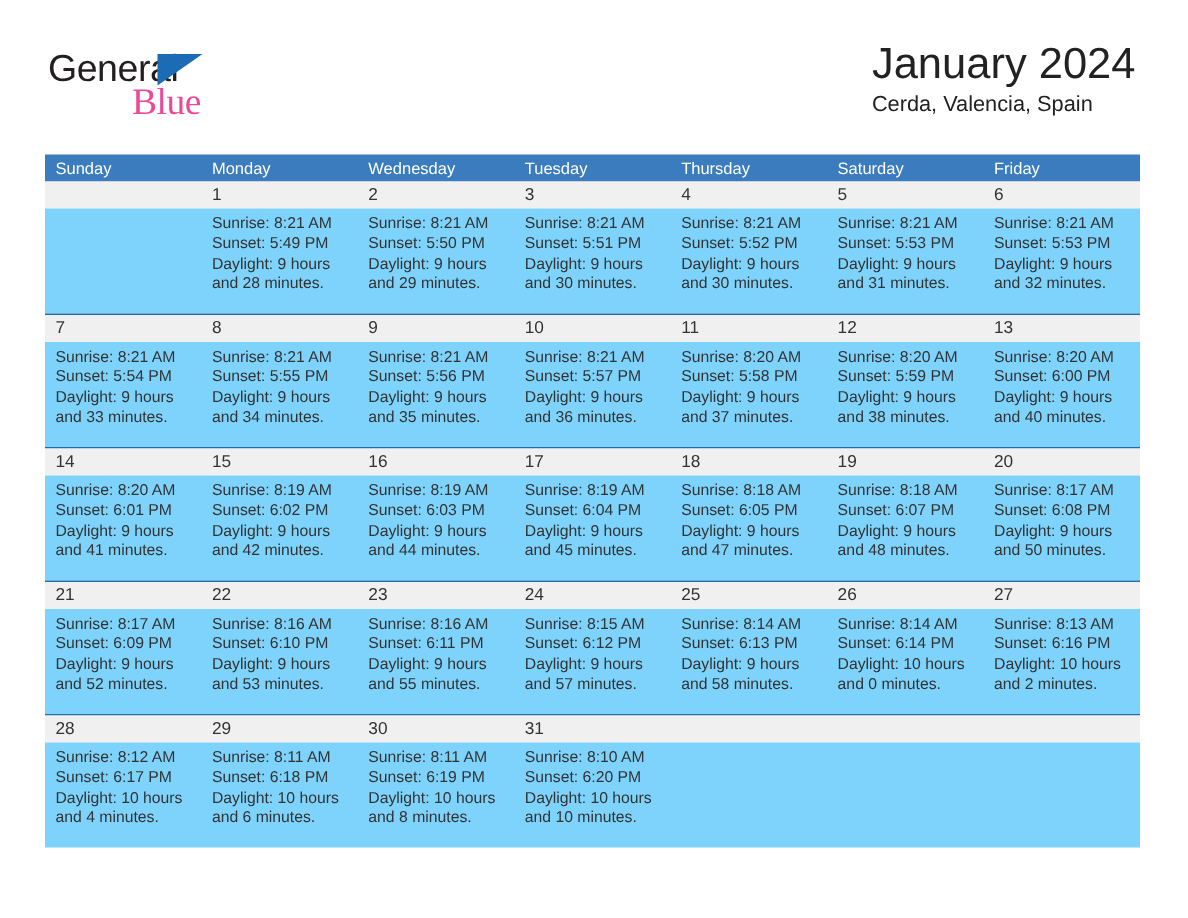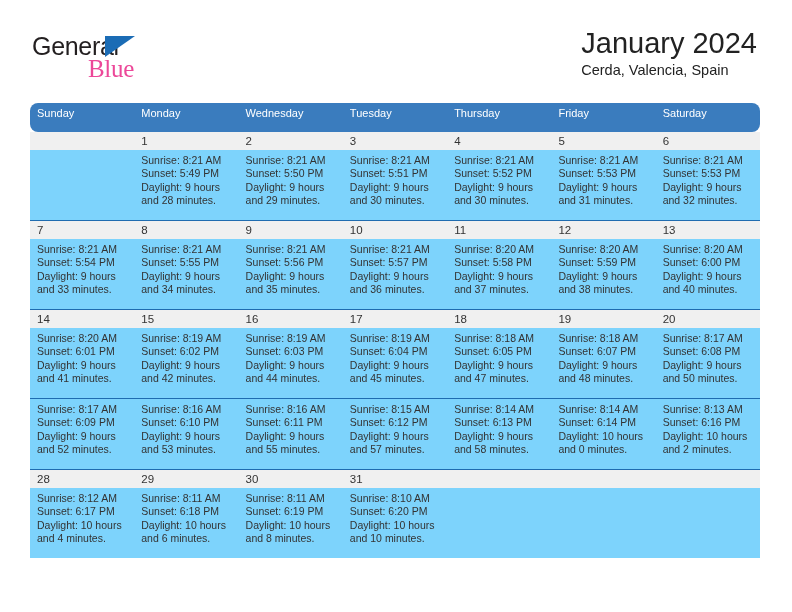--- a/index.html
+++ b/index.html
@@ -85,22 +85,21 @@
   
   .calendar {
     position: absolute;
     left: 30px;
     top: 103px;
     width: 730px;
   }
   .dow-row {
     display: flex;
     background: #3a7cbe;
-    height: 29px;
-    border-radius: 8px;
+    height: 18px;
   }
   .dow-cell {
     flex: 1 1 0;
     color: #ffffff;
     font-size: 11px;
     line-height: 21px;
     padding-left: 7px;
     box-sizing: border-box;
     white-space: nowrap;
   }
@@ -160,22 +159,22 @@
 
   </div>
 
   <div class="calendar">
     <div class="dow-row">
         <div class="dow-cell">Sunday</div>
         <div class="dow-cell">Monday</div>
         <div class="dow-cell">Wednesday</div>
         <div class="dow-cell">Tuesday</div>
         <div class="dow-cell">Thursday</div>
+        <div class="dow-cell">Saturday</div>
         <div class="dow-cell">Friday</div>
-        <div class="dow-cell">Saturday</div>
       </div>
     <div id="weeks-container">
         <div class="week">
           <div class="week-nums">
             <div class="num-cell"></div>
             <div class="num-cell">1</div>
             <div class="num-cell">2</div>
             <div class="num-cell">3</div>
             <div class="num-cell">4</div>
             <div class="num-cell">5</div>
@@ -325,20 +324,29 @@
             </div>
             <div class="info-cell">
               <div class="info-line">Sunrise: 8:17 AM</div>
               <div class="info-line">Sunset: 6:08 PM</div>
               <div class="info-line">Daylight: 9 hours</div>
               <div class="info-line">and 50 minutes.</div>
             </div>
           </div>
         </div>
         <div class="week">
+          <div class="week-nums">
+            <div class="num-cell">21</div>
+            <div class="num-cell">22</div>
+            <div class="num-cell">23</div>
+            <div class="num-cell">24</div>
+            <div class="num-cell">25</div>
+            <div class="num-cell">26</div>
+            <div class="num-cell">27</div>
+          </div>
           <div class="week-body">
             <div class="info-cell">
               <div class="info-line">Sunrise: 8:17 AM</div>
               <div class="info-line">Sunset: 6:09 PM</div>
               <div class="info-line">Daylight: 9 hours</div>
               <div class="info-line">and 52 minutes.</div>
             </div>
             <div class="info-cell">
               <div class="info-line">Sunrise: 8:16 AM</div>
               <div class="info-line">Sunset: 6:10 PM</div>

